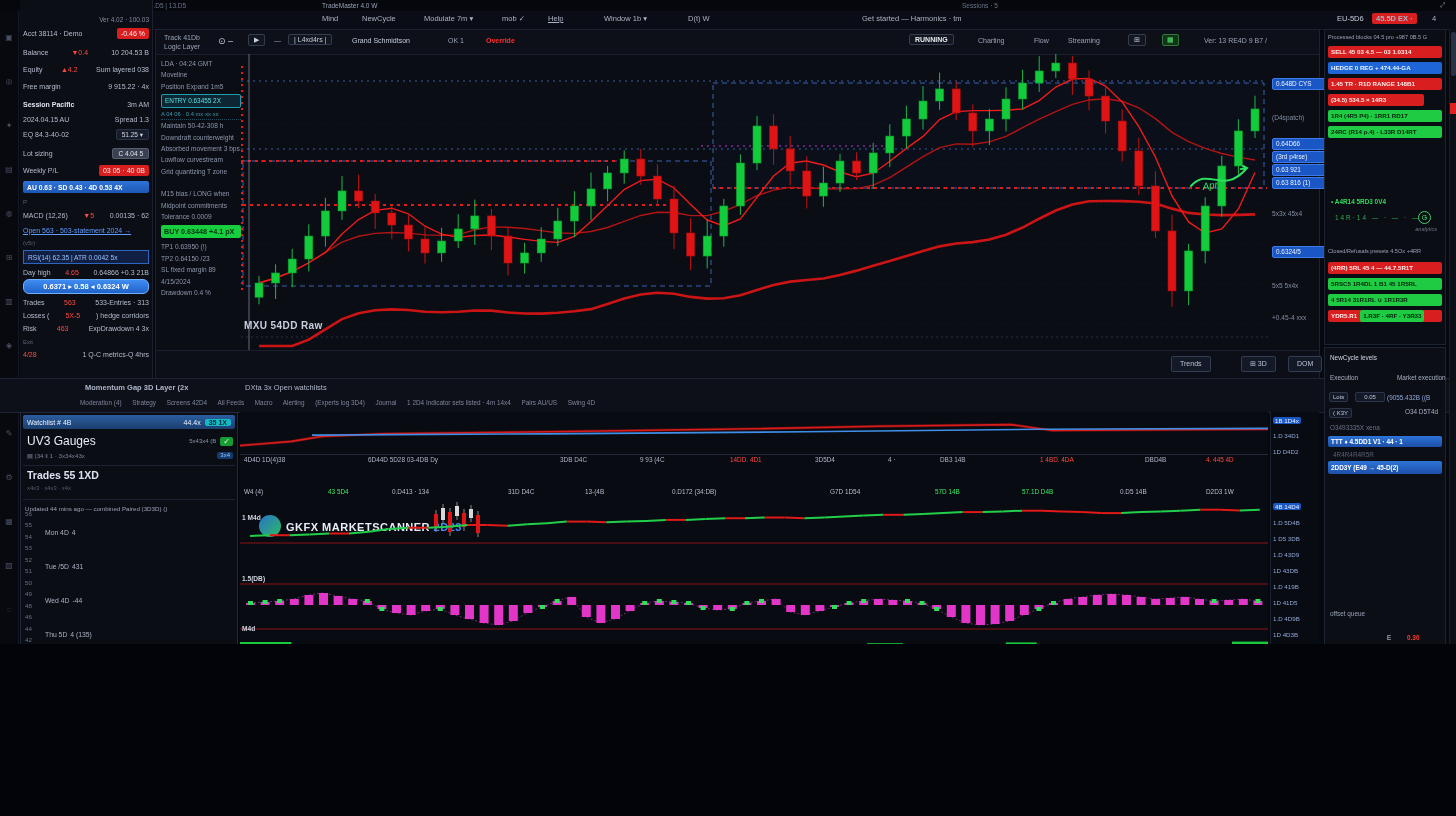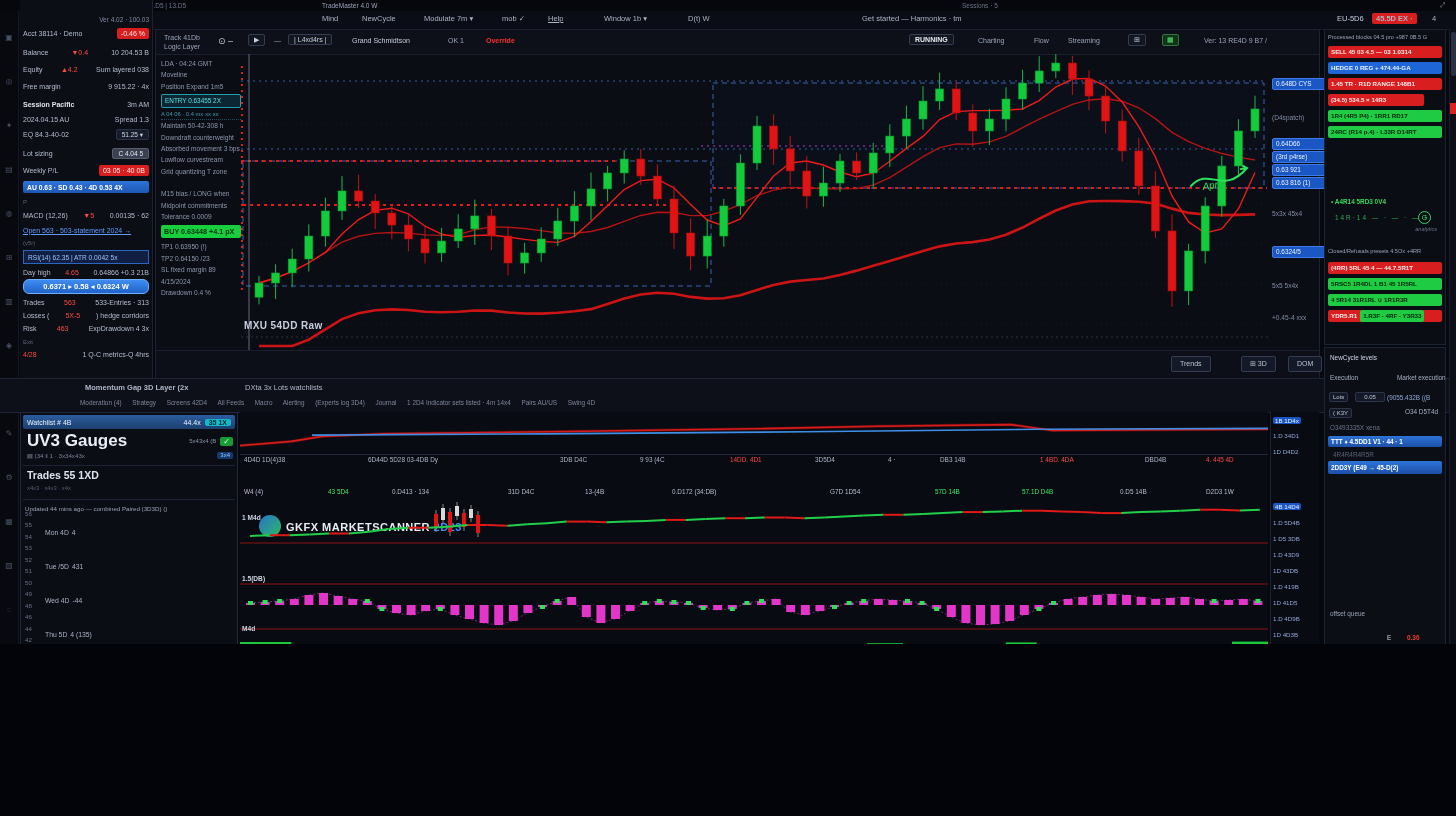--- a/index.html
+++ b/index.html
@@ -60,21 +60,21 @@
   
   #mid-div{left:0;top:378px;width:1456px;height:33px;background:#0d1018;border-top:1px solid #1d2435;border-bottom:1px solid #1d2435;}
   .md-t{position:absolute;font-size:7.5px;color:#aeb6c8;white-space:nowrap;}
   #md-row2{position:absolute;left:80px;top:20px;font-size:6.4px;color:#7d859a;white-space:pre;}
   
   #bottom-left{left:20px;top:412px;width:218px;height:386px;background:#0a0d14;border:1px solid #20283a;box-sizing:border-box;}
   #bl-head{position:absolute;left:2px;top:2px;right:2px;height:14px;background:linear-gradient(#2b5d9e,#1c406f);
            border-radius:2px;display:flex;align-items:center;justify-content:space-between;padding:0 4px;font-size:7px;color:#eaf1fc;}
   #bl-head .teal{background:#14b9c9;color:#032a2e;border-radius:2px;padding:0 4px;font-weight:bold;font-size:7px;}
   #bl-gauge{position:absolute;left:6px;top:20px;right:4px;height:16px;display:flex;align-items:center;justify-content:space-between;}
-  #bl-gauge .big{font-size:17px;font-weight:bold;color:#e8edf6;}
+  #bl-gauge .big{font-size:12px;font-weight:normal;color:#e8edf6;}
   #bl-gauge .ic{background:#169c33;color:#dbffdf;border-radius:2px;font-size:8px;padding:0 3px;}
   #bl-chips{position:absolute;left:6px;top:39px;right:4px;font-size:6.2px;color:#7b8398;display:flex;justify-content:space-between;}
   #bl-chips .chip{background:#123a6e;color:#9cc4ff;border-radius:2px;padding:0 3px;font-size:6px;}
   #bl-trades{position:absolute;left:6px;top:56px;font-size:10.5px;font-weight:bold;color:#dde3ef;}
   #bl-tsub{position:absolute;left:6px;top:72px;font-size:5.8px;color:#555d72;}
   .bl-hr{position:absolute;left:2px;right:2px;height:1px;background:#1c2334;}
   #bl-listhead{position:absolute;left:4px;top:92px;right:4px;font-size:6.2px;color:#9aa2b6;white-space:nowrap;overflow:hidden;}
   .bl-scale{position:absolute;left:4px;width:14px;font-size:6.2px;color:#6a7288;}
   .bl-row{position:absolute;left:24px;right:8px;height:11px;display:flex;align-items:center;font-size:6.8px;color:#aab2c4;gap:3px;}
   .bl-alert{position:absolute;left:4px;right:3px;height:14px;display:flex;align-items:center;gap:3px;font-size:6.6px;color:#c3cadb;white-space:nowrap;overflow:hidden;}
@@ -498,21 +498,21 @@
 
       <span class="cb-btn" style="left: 1015px;">Trends</span>
           <span class="cb-btn" style="left: 1085px;">⊞ 3D</span>
           <span class="cb-btn" style="left: 1132px;">DOM</span>
         </div>
     </div>
   </div>
 
   <div id="mid-div" class="abs">
     <span class="md-t" style="left:85px;top:4px;font-weight:bold;">Momentum Gap 3D Layer (2x</span>
-    <span class="md-t" style="left:245px;top:4px;">DXta 3x Lots watchlists</span>
+    <span class="md-t" style="left:245px;top:4px;">DXta 3x Open watchlists</span>
     <span class="md-t" style="left:1385px;top:4px;">7D2a</span>
     <div id="md-row2">Moderation (4)      Strategy      Screens 42D4      All Feeds      Macro      Alerting      (Experts log 3D4)      Journal      1 2D4 Indicator sets listed · 4m 14x4      Pairs AU/US      Swing 4D</div>
   </div>
 
   <div id="bottom-left" class="abs">
     <div id="bl-head">
       <span>Watchlist # 4B</span>
       <span style="display:flex;gap:4px;align-items:center;">
         <span>44.4x</span>
         <span class="teal">35 1X</span>

